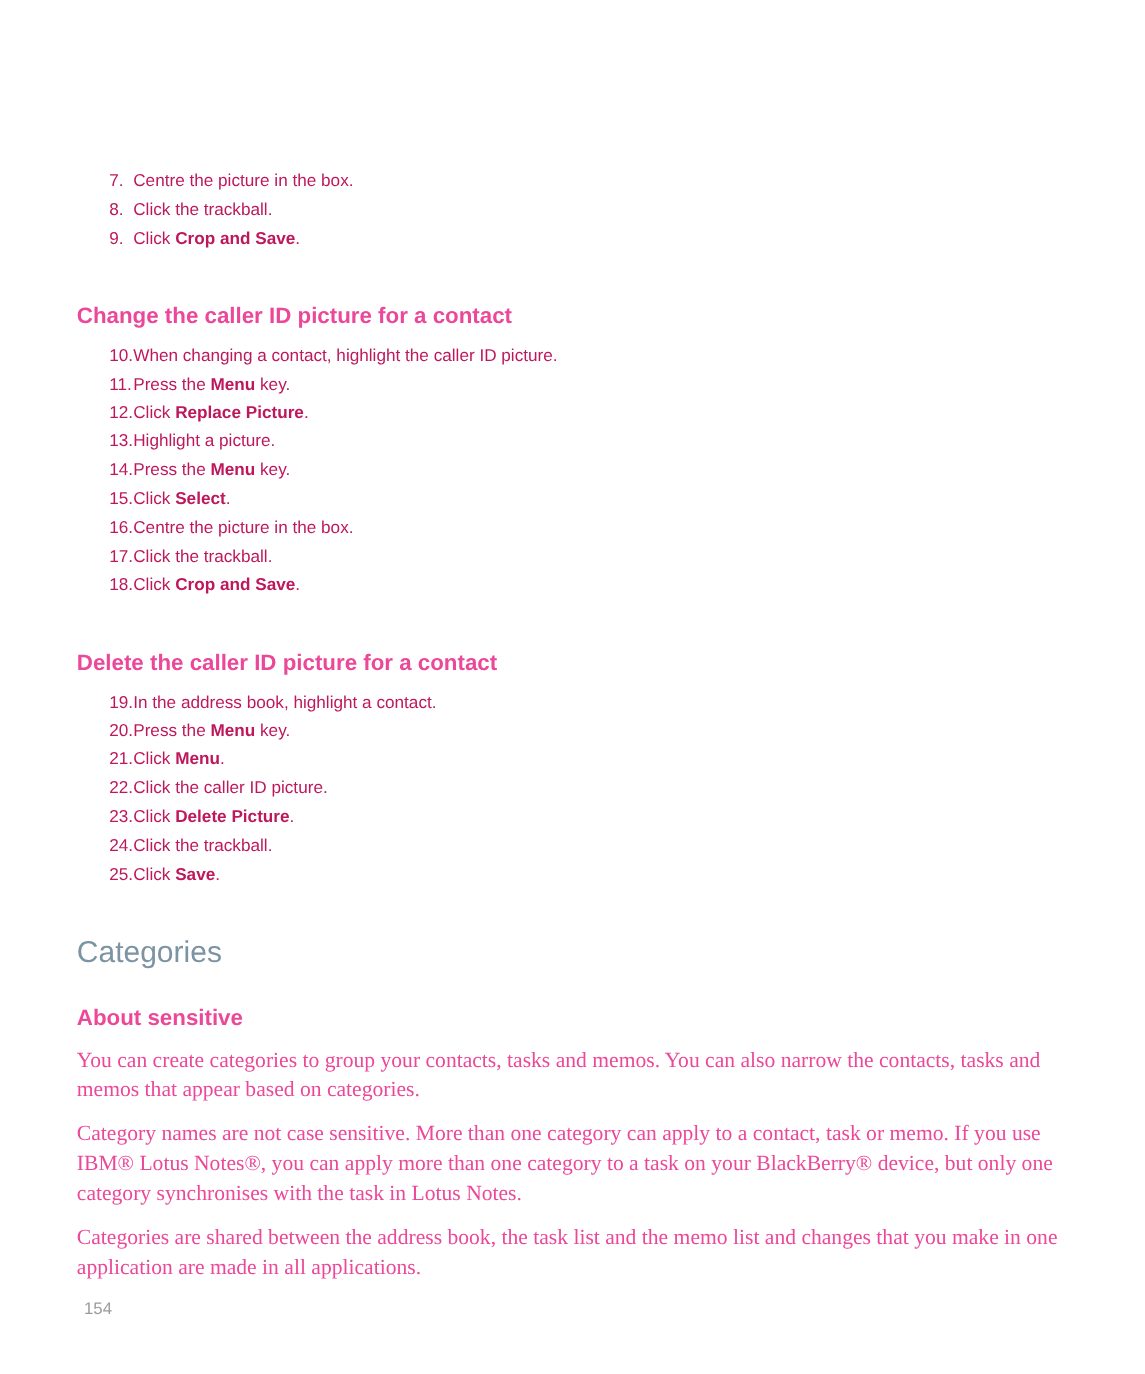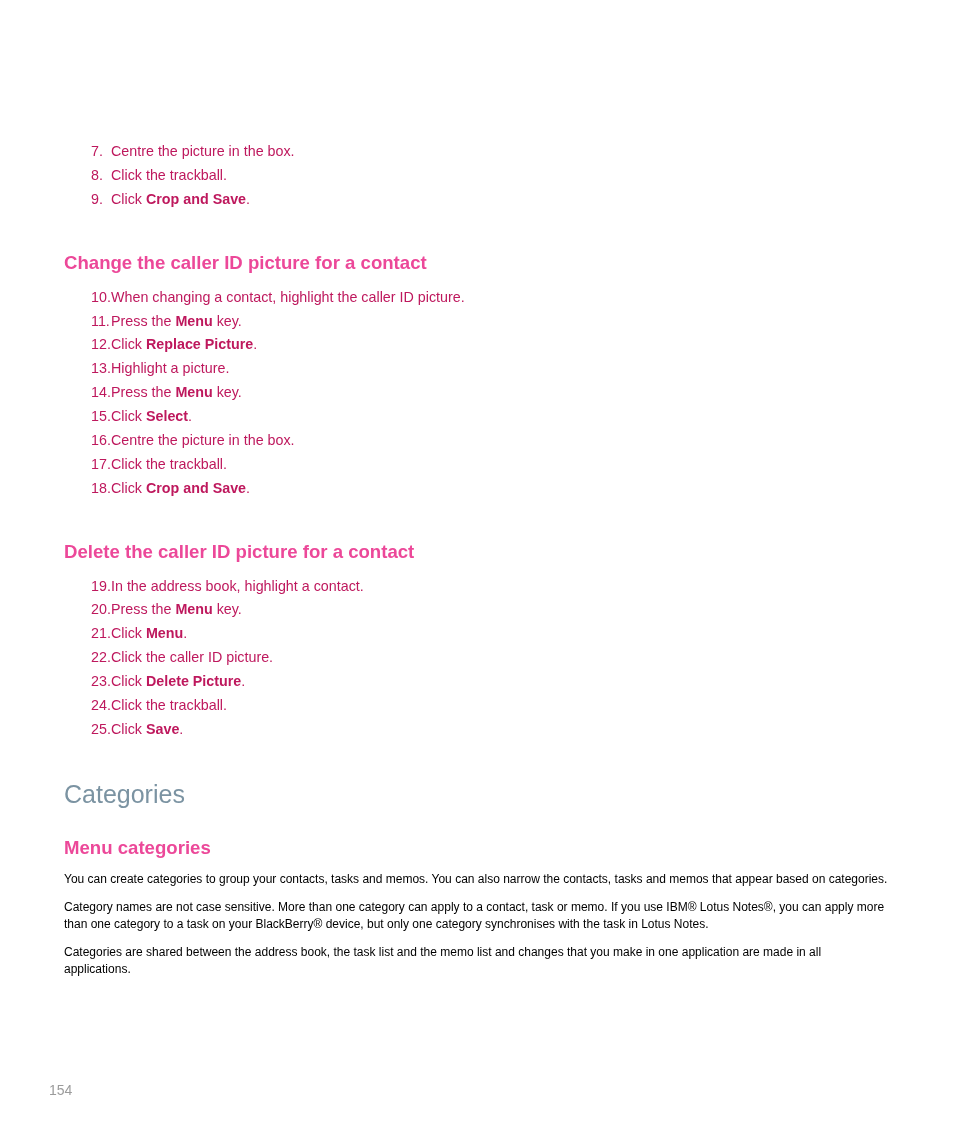--- a/index.html
+++ b/index.html
@@ -46,32 +46,33 @@
       margin-bottom: 12px;
     }
     .h2 {
       font-size: 25px;
       font-weight: 400;
       color: #7b93a2;
       margin-top: 38px;
       margin-bottom: 28px;
     }
     .para {
-      font-size: 12px;
+      font-size: 18px;
       line-height: 1.38;
-      color: #000000;
+      color: #ec4899;
       margin-bottom: 12px;
+      font-family: Liberation Serif, serif;
     }
     .bold {
       font-weight: 700;
     }
     .page-number {
       position: absolute;
       bottom: 47px;
-      left: 49px;
+      left: 70px;
       font-size: 14px;
       color: #9b9b9b;
     }
   </style>
 </head>
 <body>
 
 <ol class="ol ol-start-7" id="list1">
     <li>Centre the picture in the box.</li>
     <li>Click the trackball.</li>
@@ -99,19 +100,19 @@
     <li>Press the <span class="bold">Menu</span> key.</li>
     <li>Click <span class="bold">Menu</span>.</li>
     <li>Click the caller ID picture.</li>
     <li>Click <span class="bold">Delete Picture</span>.</li>
     <li>Click the trackball.</li>
     <li>Click <span class="bold">Save</span>.</li>
   </ol>
 
 <h2 class="h2">Categories</h2>
 
-<h3 class="h3" style="margin-top:28px;">Menu categories</h3>
+<h3 class="h3" style="margin-top:28px;">About sensitive</h3>
 
 <p class="para">You can create categories to group your contacts, tasks and memos. You can also narrow the contacts, tasks and memos that appear based on categories.</p>
 <p class="para">Category names are not case sensitive. More than one category can apply to a contact, task or memo. If you use IBM® Lotus Notes®, you can apply more than one category to a task on your BlackBerry® device, but only one category synchronises with the task in Lotus Notes.</p>
 <p class="para">Categories are shared between the address book, the task list and the memo list and changes that you make in one application are made in all applications.</p>
 
 <div class="page-number">154</div>
 
 </body></html>

